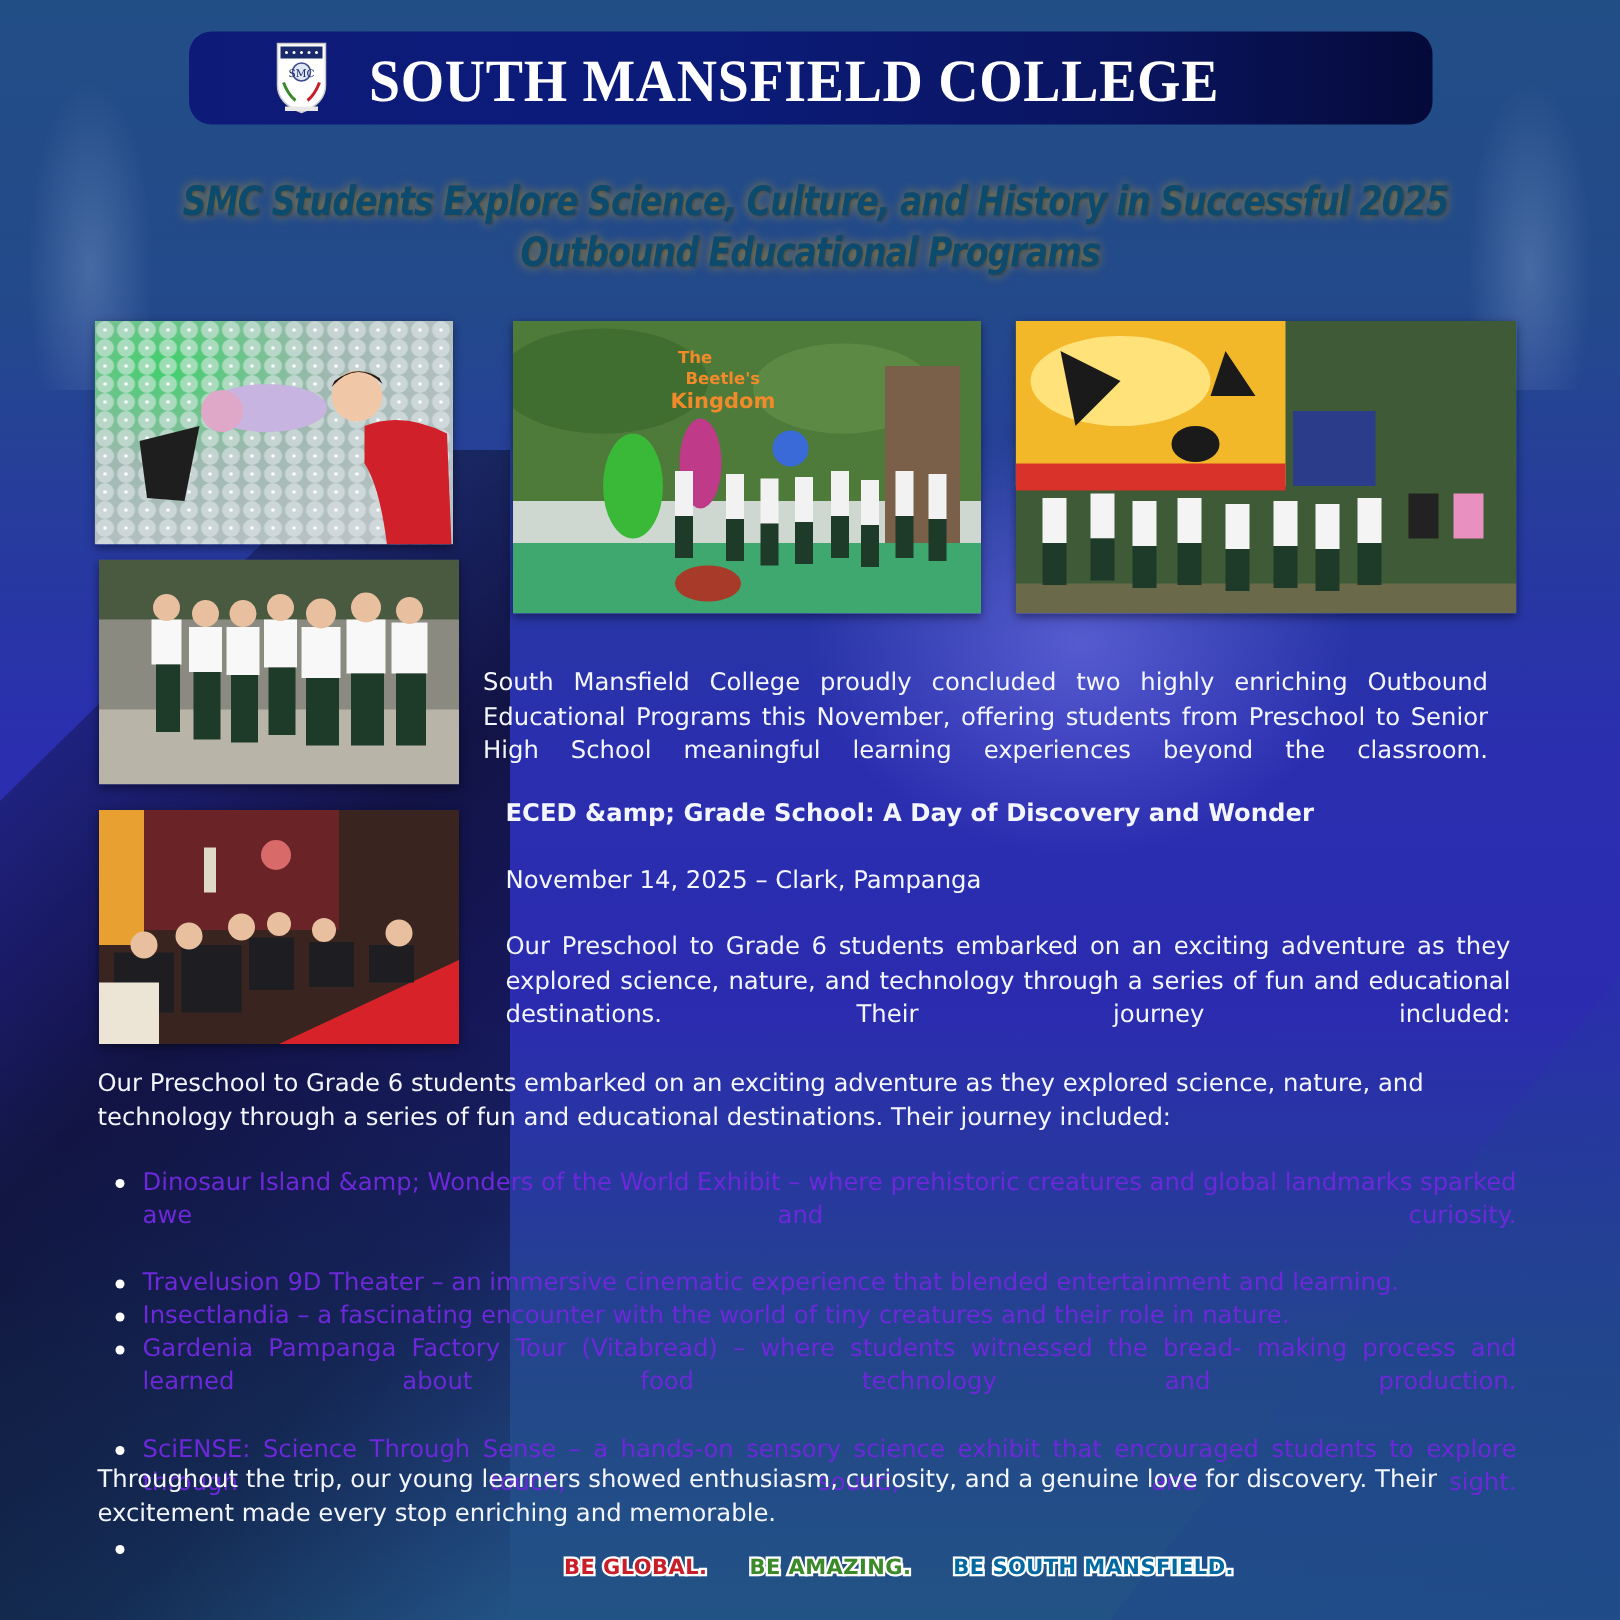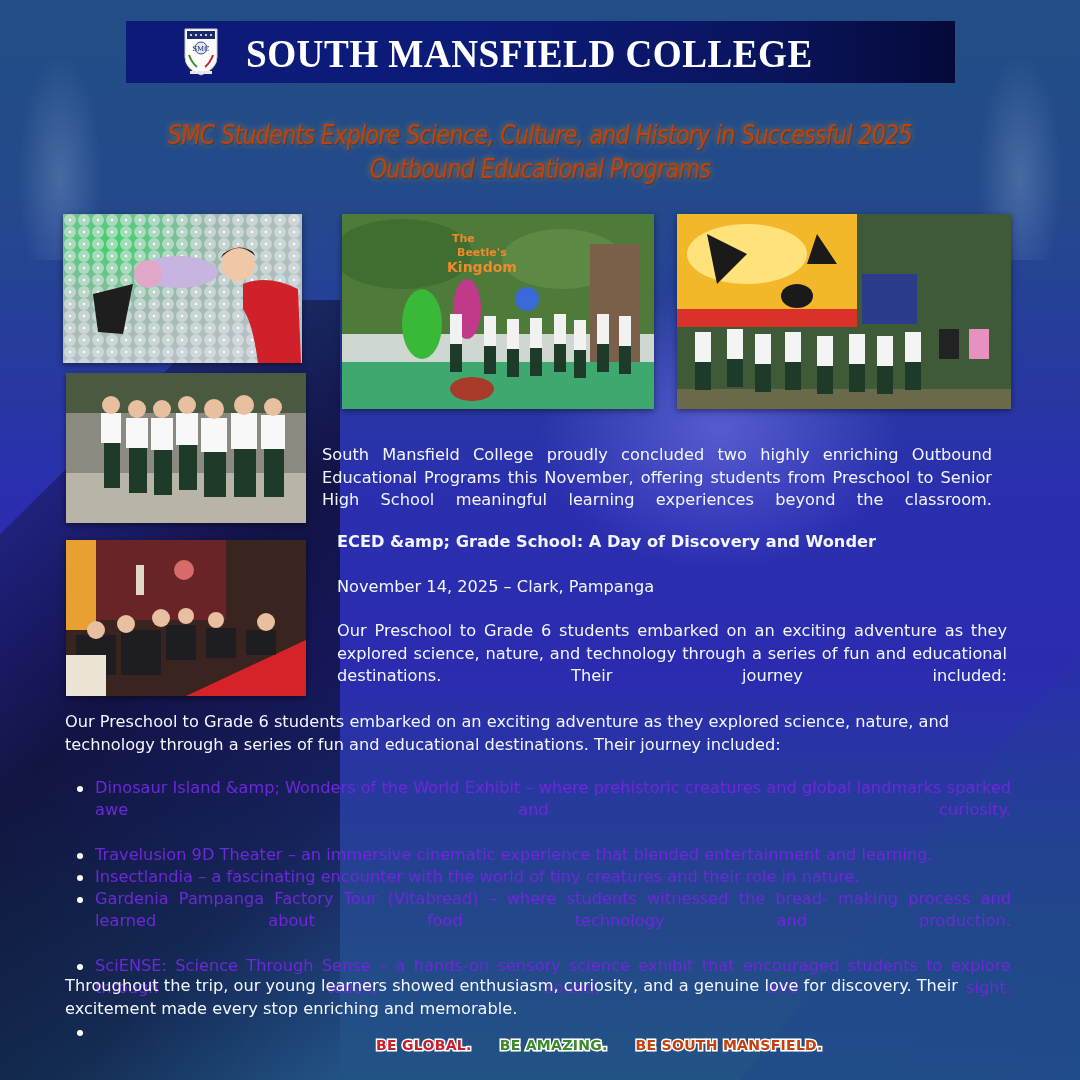--- a/index.html
+++ b/index.html
@@ -25,39 +25,39 @@
   .bg-glow-top {
     position: absolute; left: 0; top: 0; width: 1080px; height: 260px;
     background:
       radial-gradient(ellipse 60px 180px at 60px 180px, rgba(200,220,255,0.22), rgba(0,0,0,0) 70%),
       radial-gradient(ellipse 60px 180px at 1020px 180px, rgba(200,220,255,0.22), rgba(0,0,0,0) 70%);
   }
 
   .header-banner {
     position: absolute; left: 126px; top: 21px; width: 829px; height: 62px;
     background: linear-gradient(90deg, #0e1a78 0%, #0b1b7a 40%, #0a1560 75%, #050a3a 100%);
-    display: flex; align-items: center;
+    display: flex; align-items: center; border-radius: 15px;
   }
   .crest {
     position: absolute; left: 56px; top: 6px; width: 38px; height: 50px;
   }
   .college-name {
     position: absolute; left: 120px; top: 9px;
     font-family: "Liberation Serif", "DejaVu Serif", serif;
     font-weight: bold; font-size: 40px; letter-spacing: 0.5px;
     color: #ffffff; white-space: nowrap;
     transform: scaleX(0.93); transform-origin: left center;
   }
 
   .headline {
     position: absolute; left: 30px; top: 118px; width: 1020px;
     text-align: center;
     font-family: "DejaVu Sans", sans-serif;
-    font-weight: normal; font-style: italic;
-    color: #c2410c;
+    font-weight: bold; font-style: italic;
+    color: #0c4a6e;
     font-size: 27px; line-height: 34px;
     text-shadow: 0 0 8px rgba(255,180,0,0.55), 1px 1px 2px rgba(0,0,0,0.4);
     letter-spacing: -0.8px;
   }
   .headline span { display: block; transform: scaleX(0.82); transform-origin: center; white-space: nowrap; }
 
   .photo {
     position: absolute; overflow: hidden;
     box-shadow: 0 2px 6px rgba(0,0,0,0.45);
   }
@@ -92,21 +92,21 @@
 
   .tagline {
     position: absolute; left: 362px; top: 1037px;
     display: flex; gap: 14px;
     font-family: "DejaVu Sans", sans-serif; font-weight: bold;
     font-size: 14px; letter-spacing: 0.3px;
   }
   .tag { -webkit-text-stroke: 3px #ffffff; paint-order: stroke fill; padding-left: 14px; }
   .tag-red { color: #c81e2a; }
   .tag-green { color: #3a8a2a; }
-  .tag-blue { color: #c2410c; }
+  .tag-blue { color: #0369a1; }
 </style>
 </head>
 <body>
 
 <div class="bg-glow-top"></div>
 <div class="bg-dark-left"></div>
 <div class="bg-diag-right"></div>
 
 <div class="header-banner">
   <svg class="crest" viewBox="0 0 38 50">

